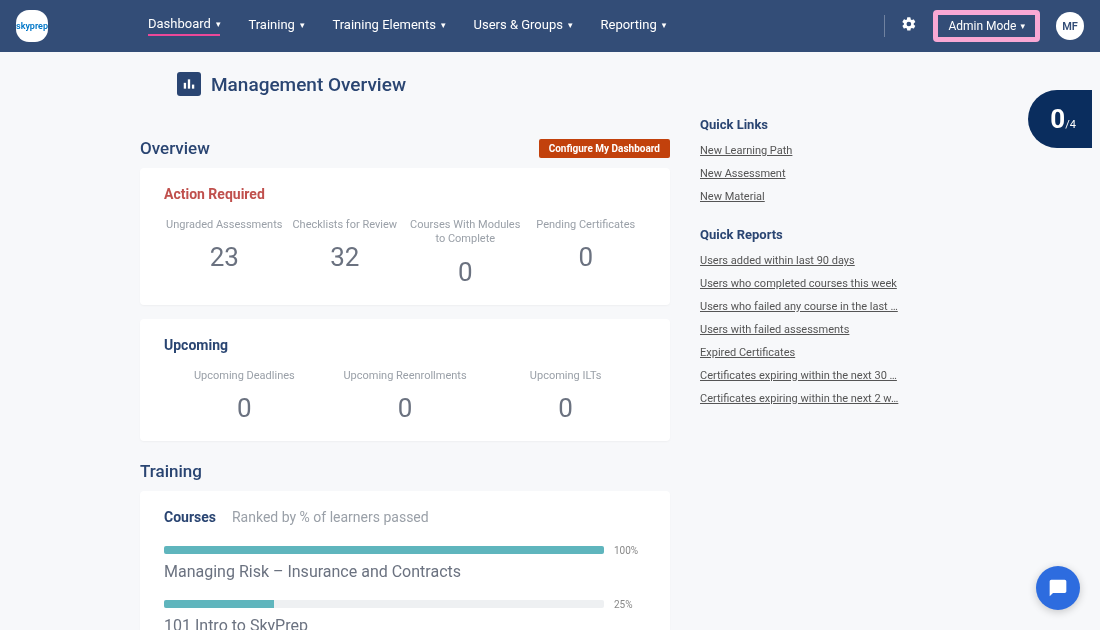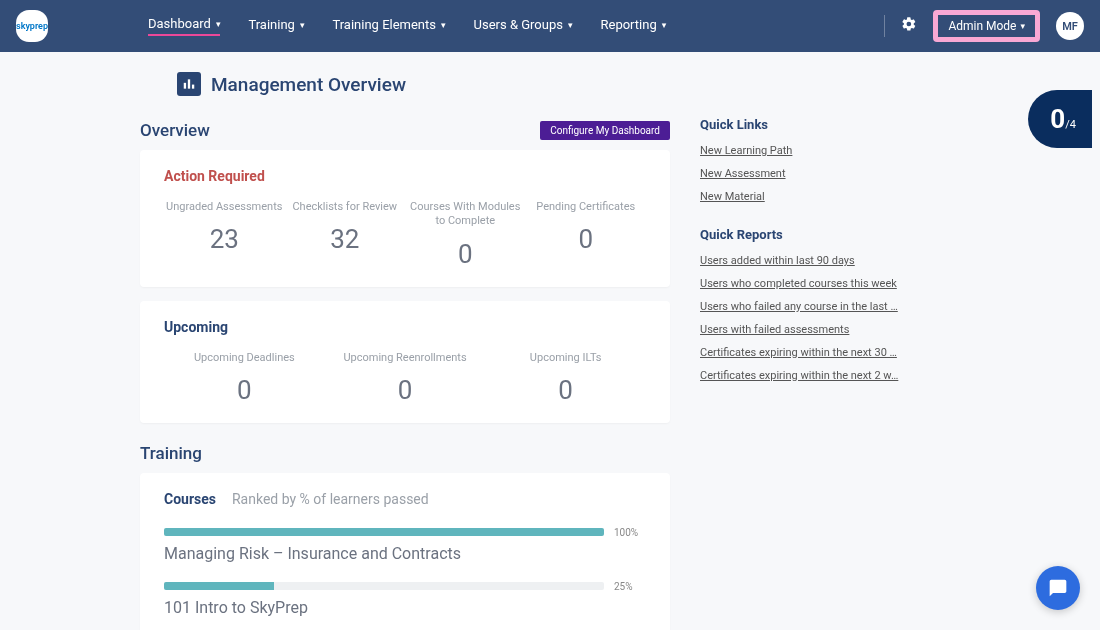--- a/index.html
+++ b/index.html
@@ -11,27 +11,27 @@
 .nav-item.active { border-bottom:2px solid #ec4899; }
 .chev { font-size:9px; }
 .header-right { display:flex; align-items:center; gap:16px; }
 .divider { width:1px; height:22px; background:rgba(255,255,255,0.3); }
 .gear { color:#fff; cursor:pointer; }
 .admin-btn { border:5px solid #f9a8d4; color:#fff; padding:4px 10px; border-radius:4px; font-size:12px; cursor:pointer; display:flex; align-items:center; gap:4px; }
 .avatar { width:28px; height:28px; border-radius:50%; background:#fff; color:#334d77; display:flex; align-items:center; justify-content:center; font-size:11px; font-weight:600; cursor:pointer; }
 .container { display:flex; padding:20px 140px 40px; gap:30px; }
 .main { flex:1; max-width:570px; }
 .sidebar { width:260px; margin-top:45px; }
-.page-title { display:flex; align-items:center; gap:10px; margin-bottom:24px;padding-left:37px; }
+.page-title { display:flex; align-items:center; gap:10px; margin-bottom:42px;padding-left:37px; }
 .title-icon { width:24px; height:24px; background:#2a4572; border-radius:3px; display:flex; align-items:center; justify-content:center; }
 .title-icon svg { fill:#fff; }
 .page-title h1 { color:#2a4572; font-size:19px; font-weight:500; }
 .section-header { display:flex; align-items:center; justify-content:space-between; margin-bottom:10px; }
 .section-header h2 { color:#2a4572; font-size:17px; font-weight:500; }
-.config-btn { background:#4c1d95; color:#fff; border:none; padding:4px 10px; font-size:10px; border-radius:2px; cursor:pointer; font-weight:400; }
+.config-btn { background:#c2410c; color:#fff; border:none; padding:4px 10px; font-size:10px; border-radius:2px; cursor:pointer; font-weight:700; }
 .card { background:#fff; border-radius:4px; padding:18px 24px; margin-bottom:14px; box-shadow:0 1px 2px rgba(0,0,0,0.04); }
 .card-title { color:#2a4572; font-size:14px; font-weight:700; margin-bottom:16px; }
 .card-title.red { color:#c0504d; }
 .stats { display:flex; justify-content:space-around; text-align:center; }
 .stat { flex:1; }
 .stat-label { color:#9aa0a8; font-size:11px; margin-bottom:10px; line-height:1.3; }
 .stat-value { color:#6b7280; font-size:26px; font-weight:400; }
 .subtitle { color:#9aa0a8; font-size:14px; margin-left:16px; font-weight:400; }
 .course-row { margin-bottom:18px; }
 .bar-row { display:flex; align-items:center; gap:10px; margin-bottom:6px; }
@@ -197,20 +197,21 @@
           <a class="side-link">New Material</a>
         </div>
     </div>
     <div class="side-section">
       <div class="side-title">Quick Reports</div>
       <div id="quick-reports">
           <a class="side-link">Users added within last 90 days</a>
           <a class="side-link">Users who completed courses this week</a>
           <a class="side-link">Users who failed any course in the last …</a>
           <a class="side-link">Users with failed assessments</a>
+          <a class="side-link">Expired Certificates</a>
           <a class="side-link">Certificates expiring within the next 30 …</a>
           <a class="side-link">Certificates expiring within the next 2 w…</a>
         </div>
     </div>
   </div>
 </div>
 
 <div class="tours-label">Tours</div>
 <div class="tours-widget">
   <span class="tours-num">0</span><span class="tours-total">/4</span>

